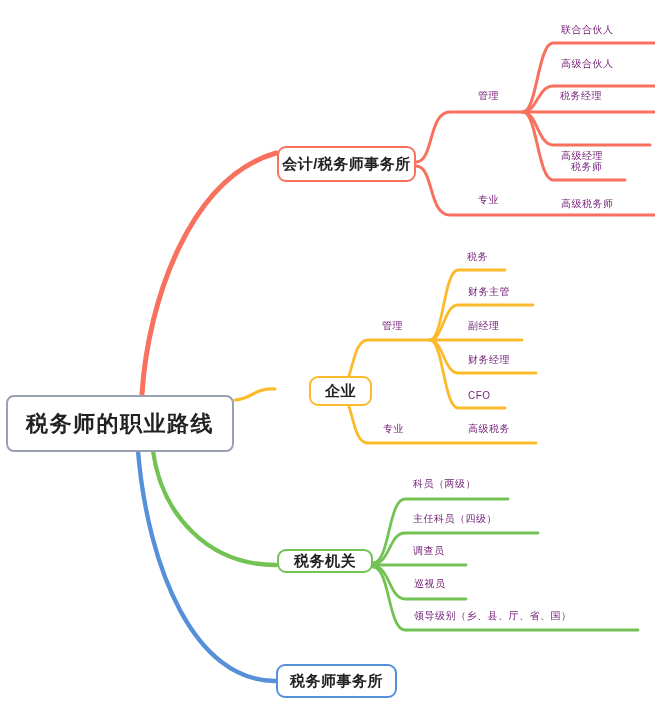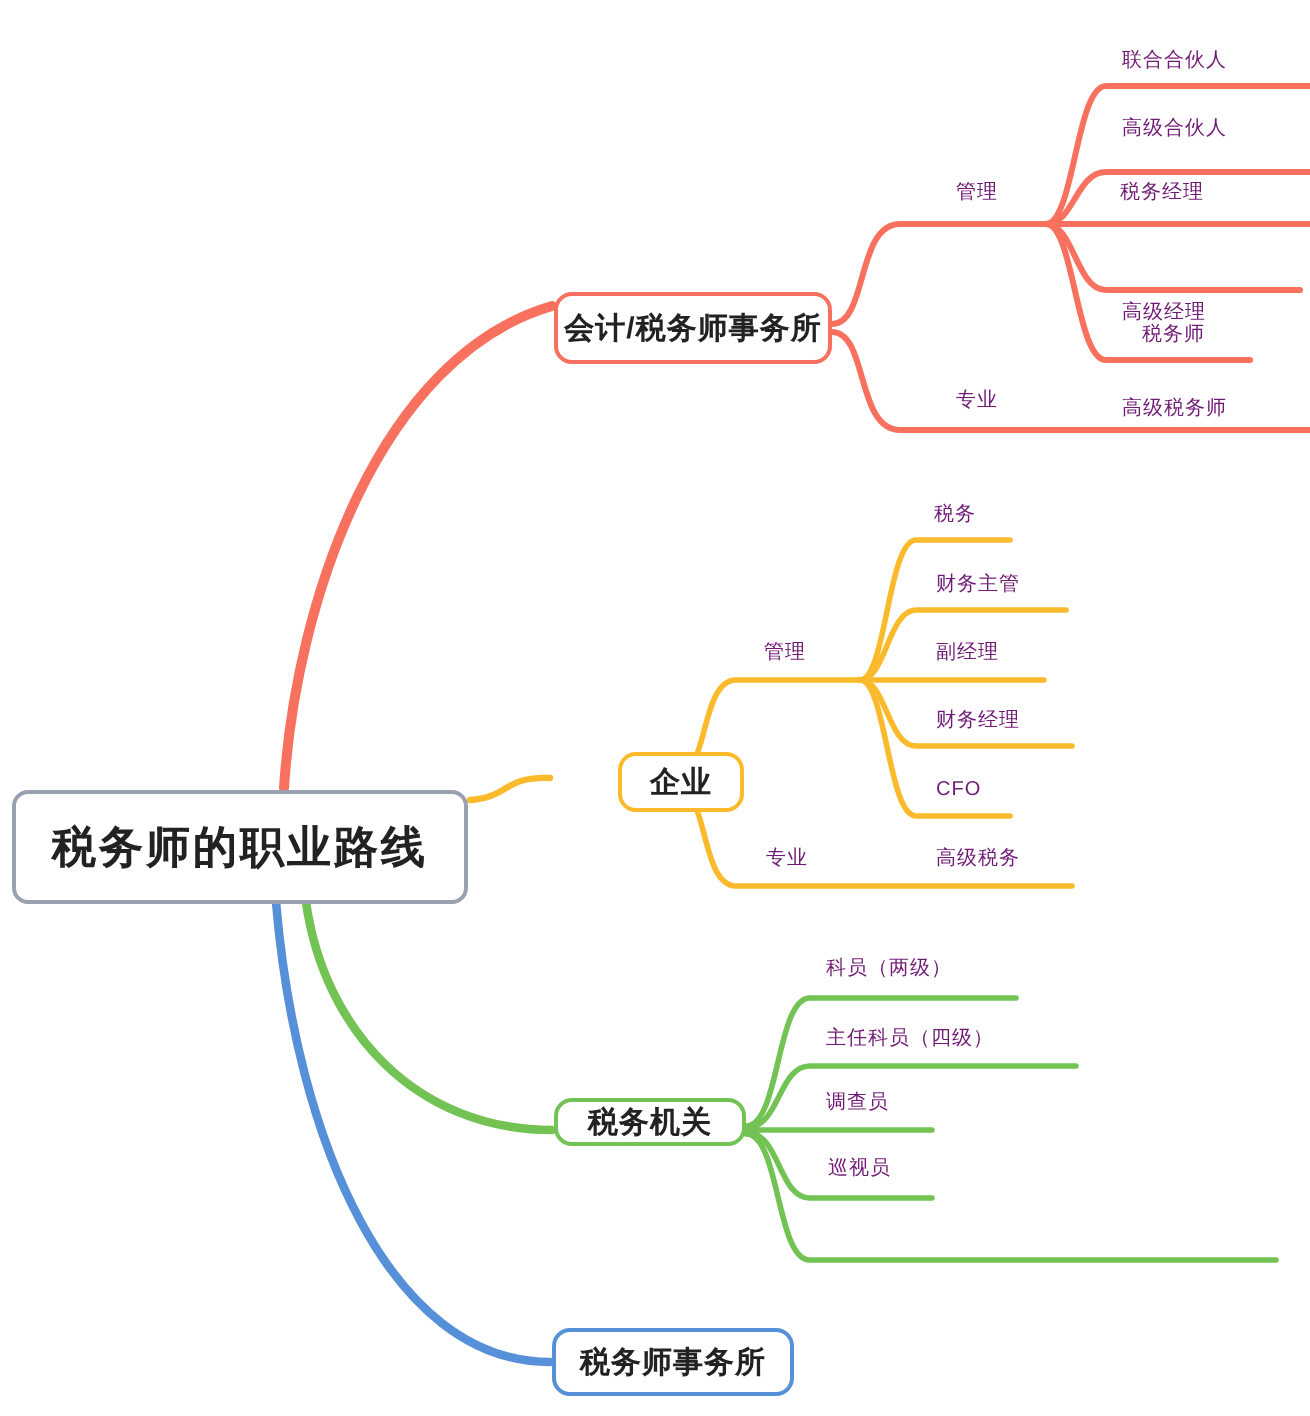--- a/index.html
+++ b/index.html
@@ -63,14 +63,15 @@
     <div class="txt" style="left: 468px; top: 292px;">财务主管</div>
     <div class="txt" style="left: 468px; top: 326px;">副经理</div>
     <div class="txt" style="left: 468px; top: 360px;">财务经理</div>
     <div class="txt" style="left: 468px; top: 395px;">CFO</div>
     <div class="txt" style="left: 468px; top: 429px;">高级税务</div>
     <div class="node branch" style="left: 277px; top: 549px; width: 96px; height: 24px; border: 2.5px solid rgb(114, 195, 84);">税务机关</div>
     <div class="txt" style="left: 413px; top: 484px;">科员（两级）</div>
     <div class="txt" style="left: 413px; top: 519px; text-align: right;">主任科员（四级）</div>
     <div class="txt" style="left: 413px; top: 551px;">调查员</div>
     <div class="txt" style="left: 414px; top: 584px;">巡视员</div>
+    <div class="txt" style="left: 414px; top: 616px;">领导级别（乡、县、厅、省、国）</div>
     <div class="node branch" style="left: 276px; top: 664px; width: 121px; height: 34px; border: 2.5px solid rgb(85, 144, 217);">税务师事务所</div>
   </div>
 
 </body></html>

